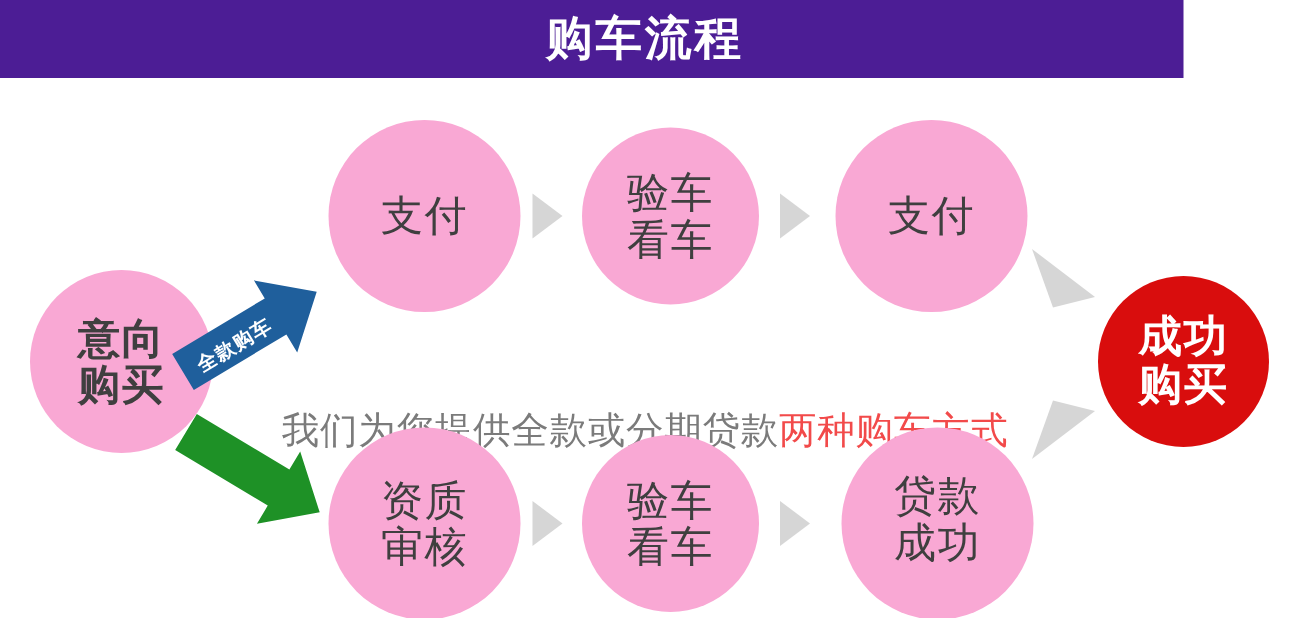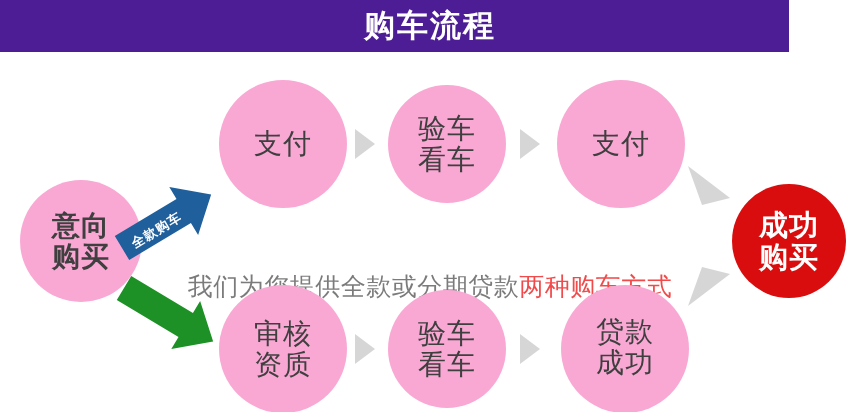--- a/index.html
+++ b/index.html
@@ -206,22 +206,22 @@
       <span class="node-line">购买</span>
     </div>
 
     <div class="diag-tri" style="left:686px; top:208px; width:50px; height:50px;">
       <svg width="50" height="50" viewBox="0 0 50 50" xmlns="http://www.w3.org/2000/svg">
         <polygon points="2,46 44,14 16,7" fill="#d6d6d6"></polygon>
       </svg>
     </div>
 
     <div class="node-circle gray-node" style="left:219px; top:233px; width:128px; height:128px;">
+      <span class="node-line">资质</span>
       <span class="node-line">审核</span>
-      <span class="node-line">资质</span>
     </div>
 
     <div class="chevron" style="left:355px; top:282px;"></div>
 
     <div class="node-circle gray-node" style="left:388px; top:238px; width:118px; height:118px;">
       <span class="node-line">验车</span>
       <span class="node-line">看车</span>
     </div>
 
     <div class="chevron" style="left:520px; top:282px;"></div>

